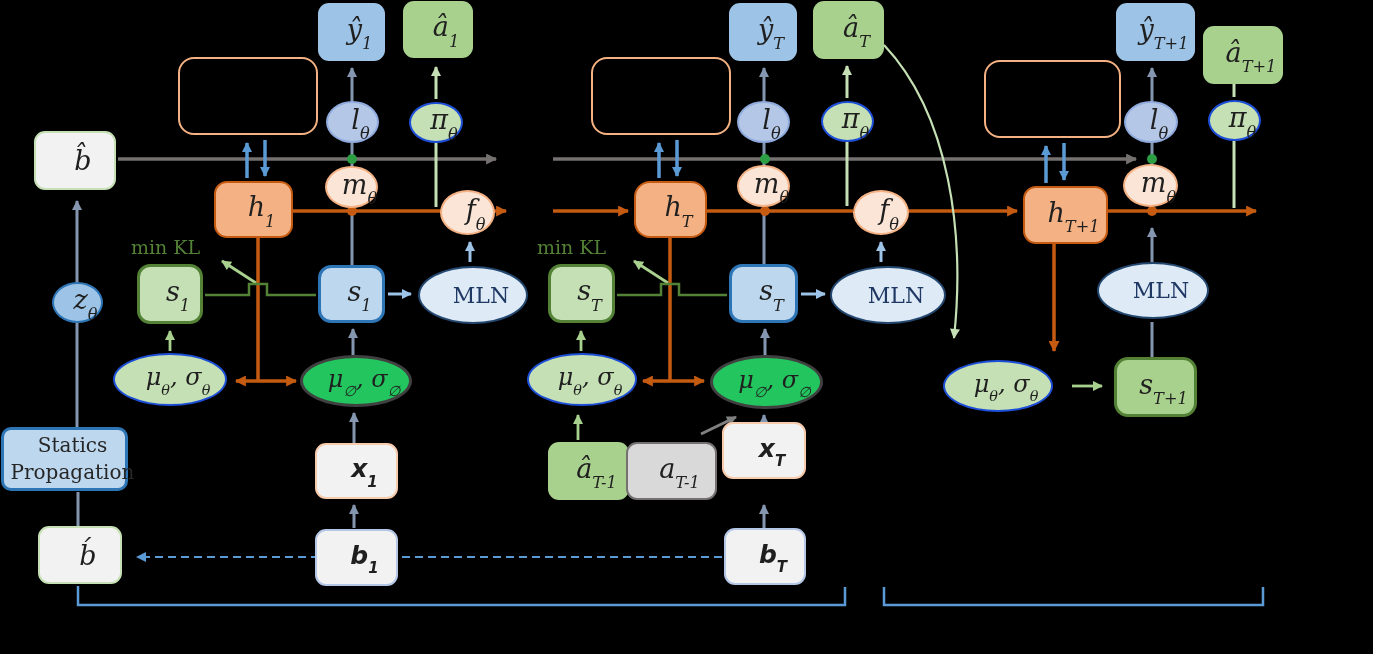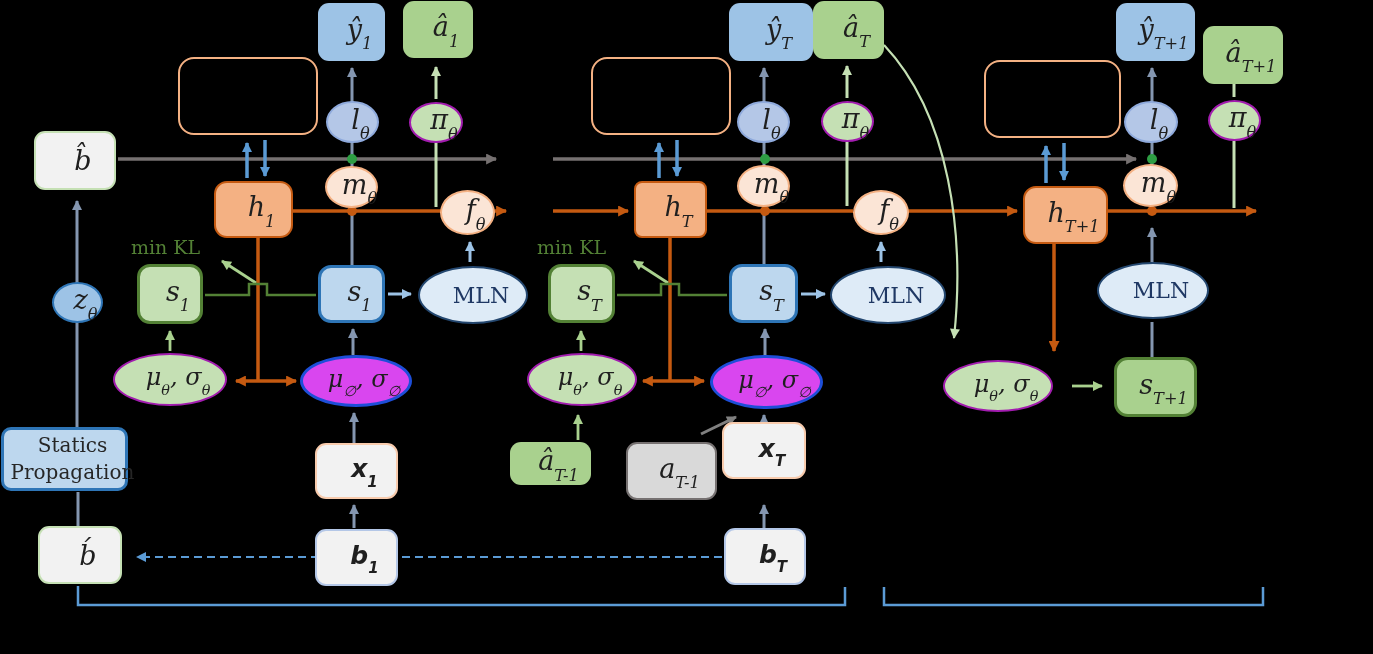--- a/index.html
+++ b/index.html
@@ -17,23 +17,23 @@
   .peach-box{background:#F4B183;border:2.5px solid #C55A11;}
   .outline-peach{border:2.5px solid #F4B183;background:transparent;}
   .white-green{background:#F2F2F2;border:2.5px solid #C5E0B4;}
   .white-peach{background:#F2F2F2;border:2.5px solid #F8CBAD;}
   .white-blue{background:#F2F2F2;border:2.5px solid #B4C7E7;}
   .gray-box{background:#D9D9D9;border:2.5px solid #767171;}
   .sgreen{background:#C5E0B4;border:3px solid #538135;border-radius:13px;}
   .sgreen2{background:#A9D18E;border:3px solid #538135;border-radius:14px;}
   .sblue{background:#BDD7EE;border:3px solid #2E75B6;border-radius:13px;}
   .ell-lblue{background:#B4C7E7;border:2px solid #8FAADC;}
-  .ell-green{background:#C5E0B4;border:2px solid #a21caf;}
+  .ell-green{background:#C5E0B4;border:2px solid #1d4ed8;}
   .ell-peach{background:#FBE5D6;border:2px solid #F4B183;}
-  .ell-blue{background:#d946ef;border:3px solid #1d4ed8;}
+  .ell-blue{background:#22c55e;border:3px solid #404040;}
   .ell-mln{background:#DEEBF7;border:2px solid #24476F;}
   .ell-z{background:#9DC3E6;border:2.5px solid #2E75B6;}
   .statics-box{background:#BDD7EE;border:3px solid #2E75B6;border-radius:10px;}
   
   .math{font-family:"DejaVu Serif",serif;font-style:italic;font-size:27px;color:#1f1f1f;
         line-height:1;white-space:nowrap;}
   .math sub{font-size:0.6em;font-style:italic;position:relative;top:0.25em;line-height:1;}
   .math.sm{font-size:24px;}
   .sansmath{font-family:"DejaVu Sans",sans-serif;font-style:italic;font-weight:600;
         font-size:25px;color:#1f1f1f;line-height:1;white-space:nowrap;}
@@ -58,34 +58,34 @@
   #sbar1{left:137px;top:264px;width:66px;height:60px;}
   #s1{left:318px;top:265px;width:67px;height:58px;}
   #minkl1{left:131px;top:236px;}
   #mln1{left:418px;top:266px;width:110px;height:58px;}
   #f1{left:440px;top:190px;width:55px;height:45px;}
   #muprior1{left:113px;top:353px;width:114px;height:53px;}
   #mupost1{left:300px;top:355px;width:112px;height:52px;}
   #x1{left:315px;top:443px;width:83px;height:56px;}
   #b1{left:315px;top:529px;width:83px;height:57px;}
   #rectT{left:591px;top:57px;width:140px;height:78px;}
-  #yhatT{left:729px;top:3px;width:84px;height:58px;}
+  #yhatT{left:729px;top:3px;width:68px;height:58px;}
   #ahatT{left:813px;top:1px;width:71px;height:58px;}
   #lT{left:737px;top:101px;width:53px;height:42px;}
   #piT{left:821px;top:101px;width:53px;height:41px;}
   #mT{left:737px;top:165px;width:53px;height:42px;}
-  #hT{left:634px;top:181px;width:73px;height:57px;border-radius:8px;}
+  #hT{left:634px;top:181px;width:73px;height:57px;border-radius:16px;}
   #sbarT{left:548px;top:264px;width:67px;height:59px;}
   #sT{left:729px;top:264px;width:69px;height:59px;}
   #minklT{left:537px;top:236px;}
   #mlnT{left:830px;top:266px;width:116px;height:58px;}
   #fT{left:853px;top:190px;width:56px;height:45px;}
   #mupriorT{left:527px;top:353px;width:110px;height:53px;}
   #mupostT{left:710px;top:355px;width:113px;height:54px;}
-  #ahatTm1{left:510px;top:442px;width:81px;height:43px;}
+  #ahatTm1{left:548px;top:442px;width:81px;height:58px;}
   #aTm1{left:626px;top:442px;width:91px;height:58px;}
   #xT{left:722px;top:422px;width:84px;height:57px;}
   #bT{left:724px;top:528px;width:82px;height:57px;}
   #rectT1{left:984px;top:60px;width:137px;height:78px;}
   #yhatT1{left:1116px;top:3px;width:79px;height:58px;}
   #ahatT1{left:1203px;top:2px;width:80px;height:58px;margin-top:24px;}
   #lT1{left:1124px;top:101px;width:54px;height:42px;}
   #piT1{left:1208px;top:100px;width:53px;height:41px;}
   #mT1{left:1123px;top:164px;width:55px;height:43px;}
   #hT1{left:1023px;top:186px;width:85px;height:58px;border-radius:13px;}

